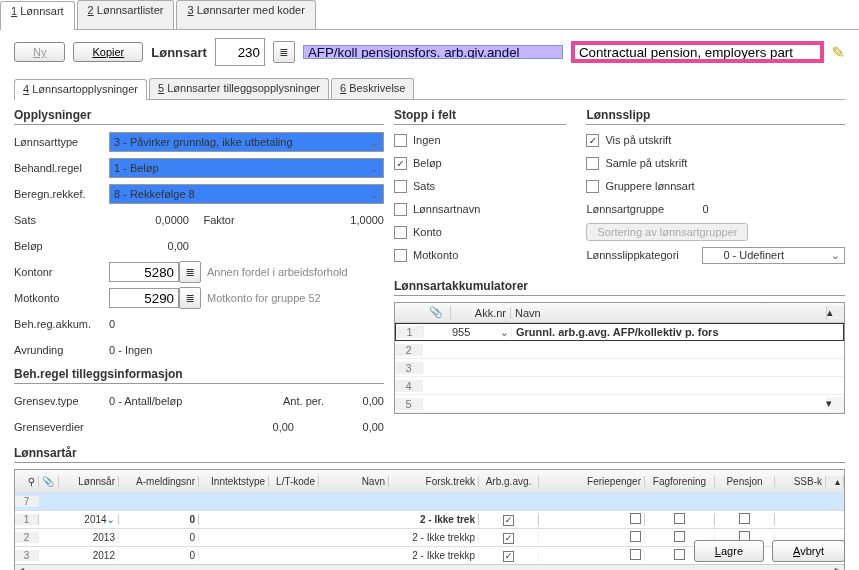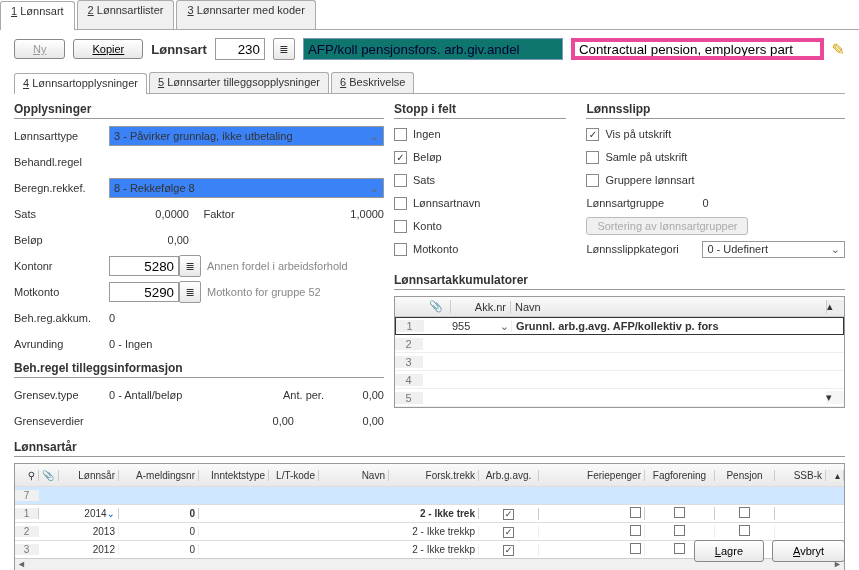--- a/index.html
+++ b/index.html
@@ -10,23 +10,23 @@
 .top-tabs { display: flex; border-bottom: 1px solid #aaa; height: 30px; }
 .top-tab { padding: 3px 10px; border: 1px solid #aaa; border-bottom: none; background: #f0f0f0; cursor: pointer; margin-right: 2px; border-radius: 3px 3px 0 0; }
 .top-tab.active { background: #fff; position: relative; top: 1px; }
 .top-tab .underline { text-decoration: underline; }
 
 
 .toolbar-row { display: flex; align-items: center; gap: 8px; padding: 8px 14px; }
 .btn { padding: 3px 18px; border: 1px solid #888; border-radius: 3px; background: linear-gradient(#fff,#e8e8e8); cursor: pointer; font-size: 11px; }
 .btn.disabled { color: #999; }
 .label-bold { font-weight: bold; font-size: 13px; }
-.code-box { width: 50px; height: 22px; border: 1px solid #999; padding: 2px 4px; background: #fff; text-align: right; }
+.code-box { width: 50px; height: 28px; border: 1px solid #999; padding: 2px 4px; background: #fff; text-align: right; }
 .icon-btn { width: 22px; height: 22px; border: 1px solid #999; background: linear-gradient(#fff,#e8e8e8); display: flex; align-items: center; justify-content: center; cursor: pointer; border-radius: 2px; }
-.main-input { flex: 0 0 260px; height: 22px; border: 1px solid #7a9ac0; padding: 2px 4px; background: #0f766e; color: #003; }
+.main-input { flex: 0 0 260px; height: 14px; border: 1px solid #7a9ac0; padding: 2px 4px; background: #c4b5fd; color: #003; }
 .desc-input { flex: 1; height: 22px; border: 4px solid #ec4899; padding: 2px 4px; background: #fff; }
 .edit-icon { color: #d4a000; font-size: 16px; }
 
 
 .sub-tabs { display: flex; border-bottom: 1px solid #aaa; margin: 4px 14px 0 14px; height: 22px; }
 .sub-tab { padding: 3px 8px; border: 1px solid #aaa; border-bottom: none; background: #f0f0f0; cursor: pointer; margin-right: 2px; border-radius: 3px 3px 0 0; font-size: 11px; }
 .sub-tab.active { background: #fff; position: relative; top: 1px; }
 .sub-tab .underline { text-decoration: underline; }
 
 
@@ -94,21 +94,21 @@
 .tiny-chk { display: inline-block; width: 11px; height: 11px; border: 1px solid #777; background: #fff; font-size: 9px; line-height: 9px; text-align: center; }
 .tiny-chk.checked::after { content: "✓"; }
 .hscroll { height: 16px; background: #f0f0f0; border-top: 1px solid #ccc; position: relative; }
 .hscroll::before { content: "◄"; position: absolute; left: 2px; font-size: 9px; color: #666; }
 .hscroll::after { content: "►"; position: absolute; right: 2px; font-size: 9px; color: #666; }
 
 
 .footer { position: absolute; bottom: 8px; right: 14px; display: flex; gap: 8px; }
 .footer .btn { padding: 4px 20px; }
 .btn .underline { text-decoration: underline; }
-.small-combo { height: 17px; border: 1px solid #999; padding: 1px 4px; background: #fff; position: relative; display: flex; align-items: center; }
+.small-combo { height: 17px; border: 1px solid #999; padding: 1px 20px; background: #fff; position: relative; display: flex; align-items: center; }
 .small-combo::after { content: "⌄"; position: absolute; right: 4px; color: #666; }
 .disabled-btn { padding: 2px 10px; border: 1px solid #bbb; border-radius: 3px; background: #f0f0f0; color: #aaa; font-size: 11px; }
 </style>
 </head>
 <body>
 
 <div class="container">
 
   <div class="top-tabs">
     <div class="top-tab active"><span class="underline">1</span> <span>Lønnsart</span></div>
@@ -141,20 +141,25 @@
       <div class="form-row">
           <div class="form-label">Lønnsarttype</div>
           <div class="form-field">
             <div class="combo">
               <span>3 - Påvirker grunnlag, ikke utbetaling</span>
             </div>
           </div>
         </div>
       <div class="form-row">
           <div class="form-label">Behandl.regel</div>
+          <div class="form-field">
+            <div class="combo">
+              <span>1 - Beløp</span>
+            </div>
+          </div>
         </div>
       <div class="form-row">
           <div class="form-label">Beregn.rekkef.</div>
           <div class="form-field">
             <div class="combo">
               <span>8 - Rekkefølge 8</span>
             </div>
           </div>
         </div>
       <div class="form-row">

